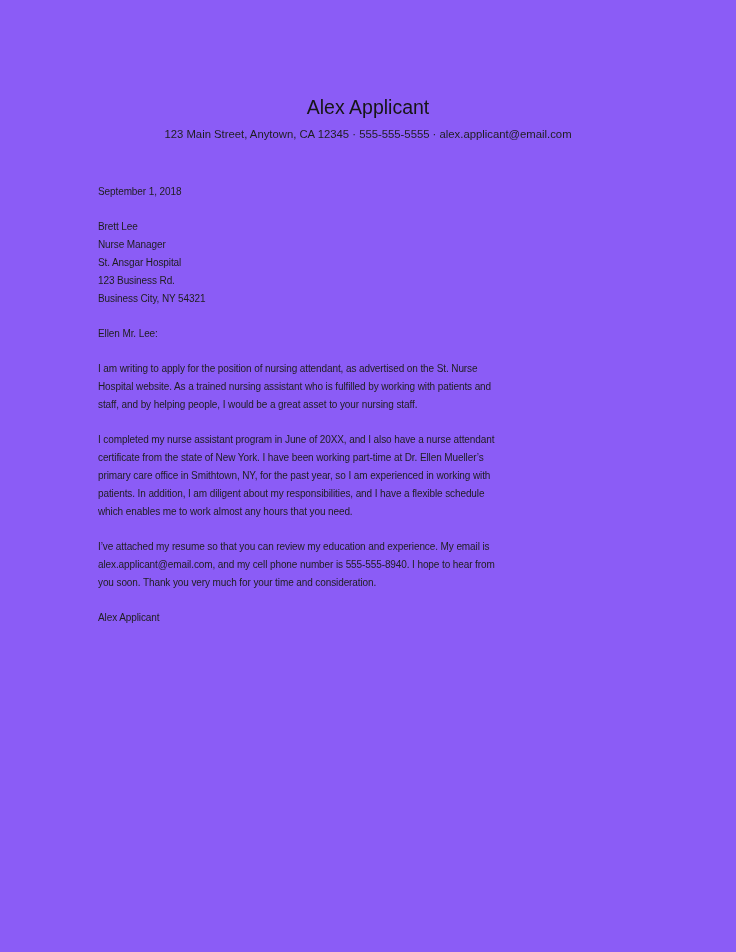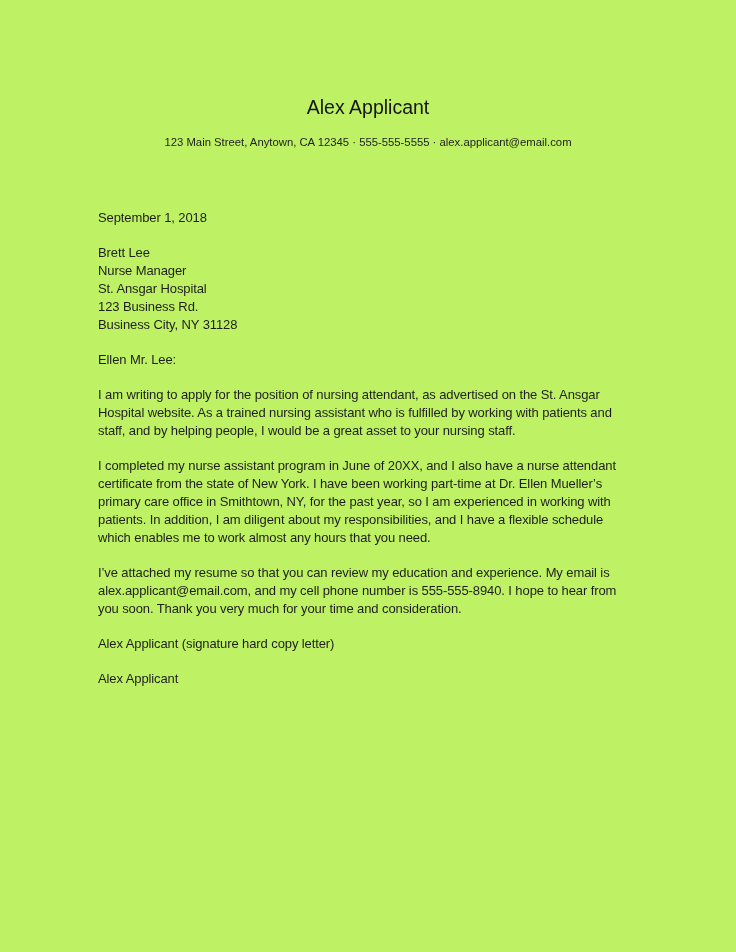--- a/index.html
+++ b/index.html
@@ -1,45 +1,45 @@
 <!DOCTYPE html>
 <html><head>
 <meta charset="utf-8">
 <style>
   html, body { margin: 0; padding: 0; }
   body { background: #f5f5f6; }
   .page {
     position: relative;
     width: 736px;
     height: 952px;
-    background: #bef264;
+    background: #8b5cf6;
     color: #1e1e1e;
     font-family: "Liberation Sans", "DejaVu Sans", sans-serif;
     box-sizing: border-box;
     overflow: hidden;
   }
   .letter-header {
     padding-top: 95px;
     text-align: center;
   }
   .applicant-name {
     font-size: 19.5px;
     line-height: 24px;
     font-weight: 400;
     color: #161616;
   }
   .contact-line {
     font-size: 11.3px;
     line-height: 14px;
-    margin-top: 16px;
+    margin-top: 8px;
     color: #1e1e1e;
   }
   .letter-body {
-    margin: 60px 60px 0 98px;
-    font-size: 13px;
+    margin: 42px 60px 0 98px;
+    font-size: 10px;
     line-height: 18px;
     letter-spacing: -0.1px;
   }
   .block {
     margin: 0 0 17px 0;
     white-space: pre-line;
   }
   .block:last-child { margin-bottom: 0; }
 </style>
 </head>
@@ -53,38 +53,37 @@
   </div>
 
   <div class="letter-body">
 
     <div class="block">September 1, 2018</div>
 
     <div class="block">Brett Lee
 Nurse Manager
 St. Ansgar Hospital
 123 Business Rd.
-Business City, NY 31128</div>
+Business City, NY 54321</div>
 
     <div class="block">Ellen Mr. Lee:</div>
 
-    <div class="block">I am writing to apply for the position of nursing attendant, as advertised on the St. Ansgar
+    <div class="block">I am writing to apply for the position of nursing attendant, as advertised on the St. Nurse
 Hospital website. As a trained nursing assistant who is fulfilled by working with patients and
 staff, and by helping people, I would be a great asset to your nursing staff.</div>
 
     <div class="block">I completed my nurse assistant program in June of 20XX, and I also have a nurse attendant
 certificate from the state of New York. I have been working part-time at Dr. Ellen Mueller’s
 primary care office in Smithtown, NY, for the past year, so I am experienced in working with
 patients. In addition, I am diligent about my responsibilities, and I have a flexible schedule
 which enables me to work almost any hours that you need.</div>
 
     <div class="block">I’ve attached my resume so that you can review my education and experience. My email is
 alex.applicant@email.com, and my cell phone number is 555-555-8940. I hope to hear from
 you soon. Thank you very much for your time and consideration.</div>
 
 
-    <div class="block">Alex Applicant (signature hard copy letter)</div>
 
     <div class="block">Alex Applicant</div>
 
   </div>
 
 </div>
 
 </body></html>

